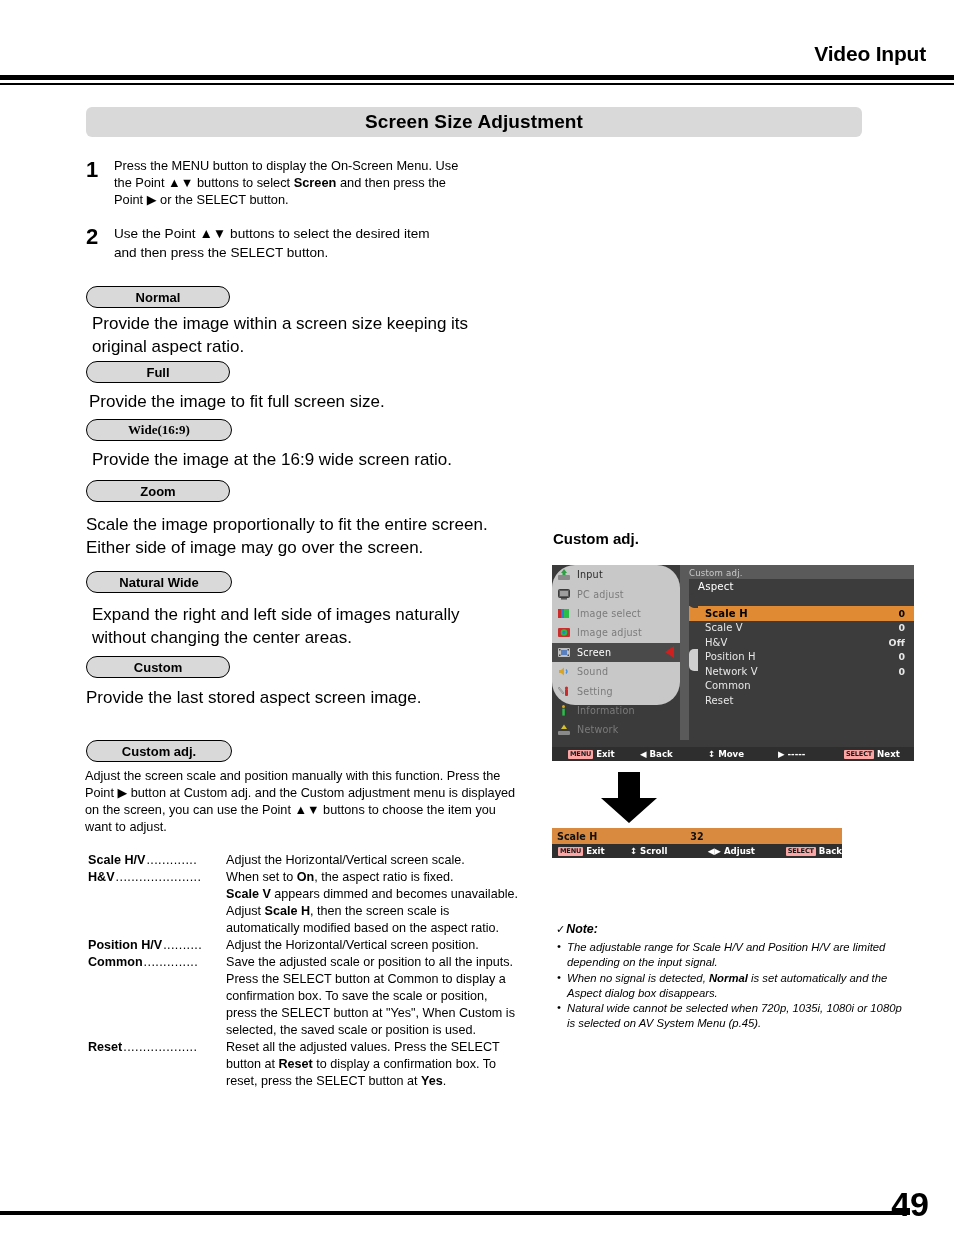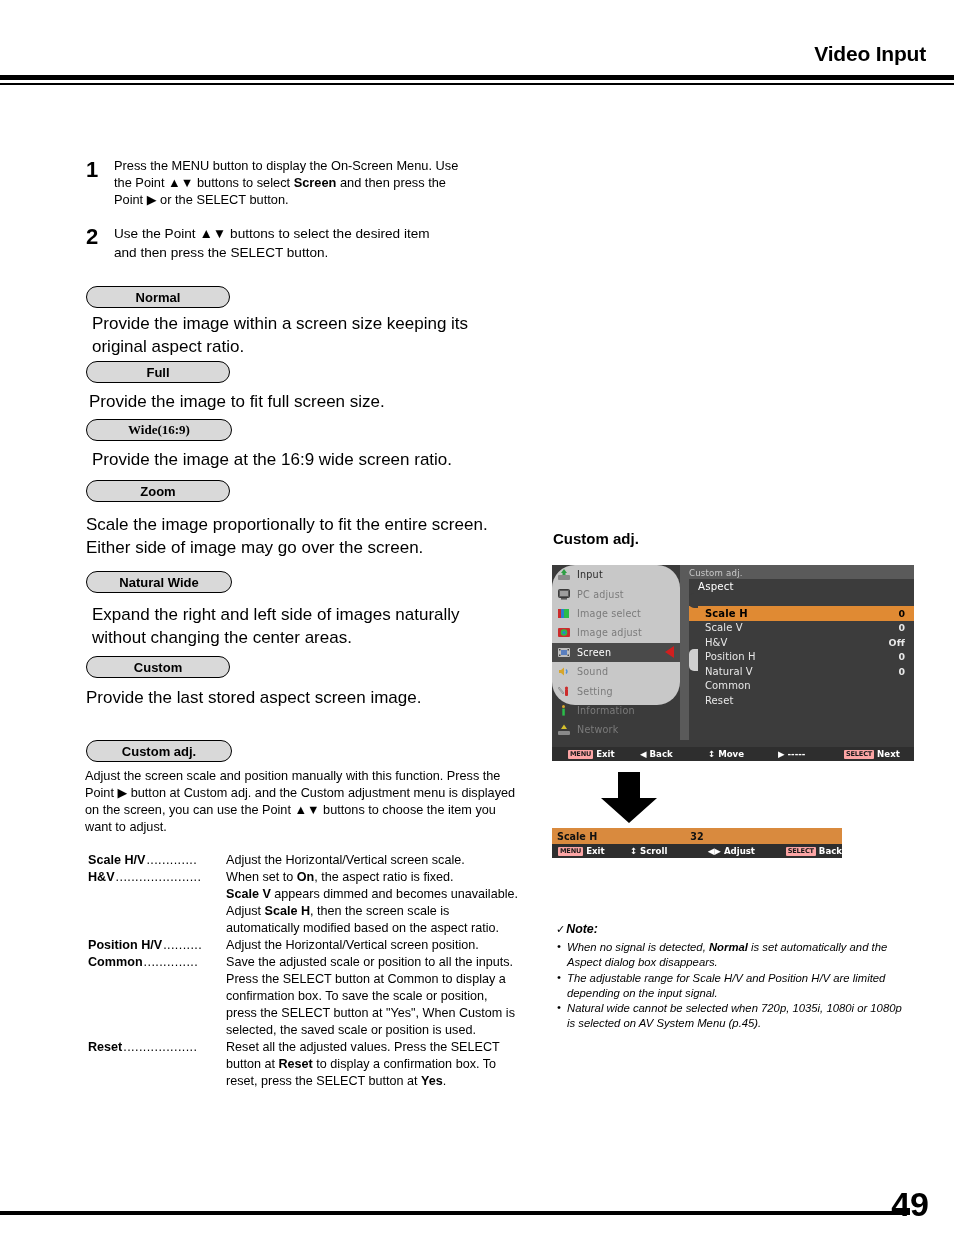--- a/index.html
+++ b/index.html
@@ -159,20 +159,23 @@
 </style>
 </head>
 <body>
 
 <div class="page">
 
   <div class="hdr-title">Video Input</div>
   <div class="hdr-rule-thick"></div>
   <div class="hdr-rule-thin"></div>
 
+  <div class="banner">
+    <span>Screen Size Adjustment</span>
+  </div>
 
   <div class="step" id="step1">
     <div class="step-num">1</div>
     <div class="step-body">
       Press the MENU button to display the On-Screen Menu. Use<br>
       the Point ▲▼ buttons to select <b>Screen</b> and then press the<br>
       Point ▶ or the SELECT button.
     </div>
   </div>
 
@@ -384,21 +387,21 @@
         </div>
         <div class="osd-item">
           <span>H&amp;V</span>
           <span class="val">Off</span>
         </div>
         <div class="osd-item">
           <span>Position H</span>
           <span class="val">0</span>
         </div>
         <div class="osd-item">
-          <span>Natural V</span>
+          <span>Network V</span>
           <span class="val">0</span>
         </div>
         <div class="osd-item">
           <span>Common</span>
           <span class="val"></span>
         </div>
         <div class="osd-item">
           <span>Reset</span>
           <span class="val"></span>
         </div>
@@ -460,22 +463,22 @@
         <span>Back</span>
       </div>
     </div>
   </div>
 
   <div class="note">
     <div class="note-title">
       <span class="chk">✓</span><span>Note:</span>
     </div>
     <ul class="note-ul">
+      <li>The adjustable range for Scale H/V and Position H/V are limited depending on the input signal.</li>
       <li>When no signal is detected, <b>Normal</b> is set automatically and the Aspect dialog box disappears.</li>
-      <li>The adjustable range for Scale H/V and Position H/V are limited depending on the input signal.</li>
       <li>Natural wide cannot be selected when 720p, 1035i, 1080i or 1080p is selected on AV System Menu (p.45).</li>
     </ul>
   </div>
 
   <div class="ftr-rule"></div>
   <div class="ftr-page">49</div>
 
 </div>
 
 </body></html>

